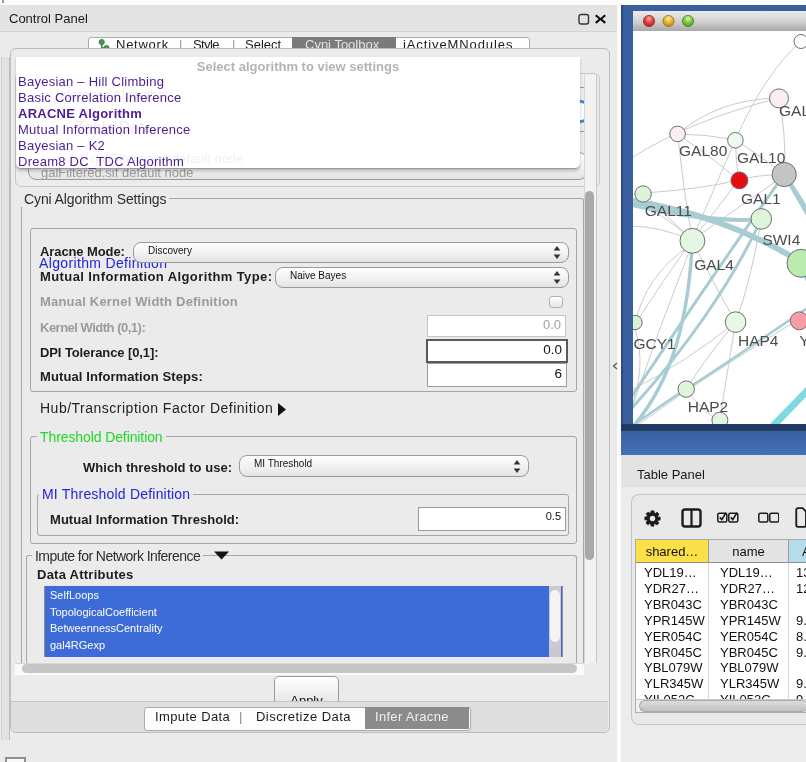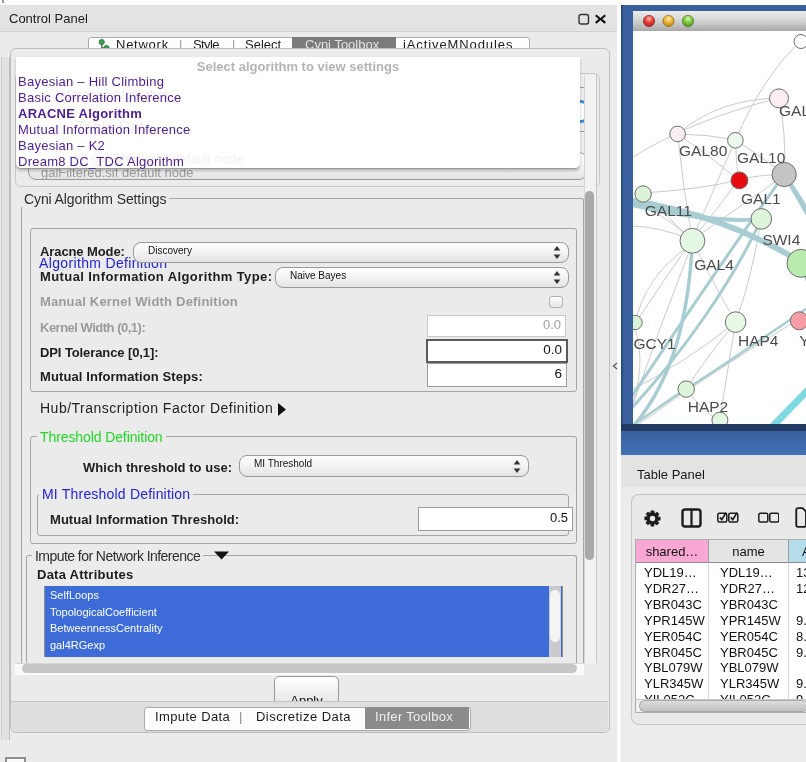--- a/index.html
+++ b/index.html
@@ -115,21 +115,21 @@
     <div class="ct">MI Threshold</div>
     <svg class="abs" style="right:7px;top:4px;" width="8" height="13" viewBox="0 0 8 13">
       <path d="M4 0 L7.4 4.4 L0.6 4.4 Z" fill="#333"></path>
         <path d="M4 13 L7.4 8.6 L0.6 8.6 Z" fill="#333"></path>
     </svg>
   </div>
 
   <div class="fs" style="left:37px;top:494px;width:530px;height:40px;"></div>
   <div class="leg" style="left:39px;top:486px;color:#2323dd;letter-spacing:0.2px;">MI Threshold Definition</div>
   <div class="lbl abs" style="left:50px;top:512px;letter-spacing:0.05px;">Mutual Information Threshold:</div>
-  <div class="field" style="left:418px;top:507px;width:138px;height:20px;border-color:#9b9b9b;padding:2px 4px 0 11px;font-size:13px;">0.5</div>
+  <div class="field" style="left:418px;top:507px;width:138px;height:20px;border-color:#9b9b9b;padding:2px 4px 0 4px;font-size:11px;">0.5</div>
 
   <div class="fs" style="left:26px;top:555px;width:549px;height:108px;border-bottom:none;"></div>
   <div class="leg" style="left:32px;top:548px;color:#2d2d2d;letter-spacing:-0.55px;">Impute for Network Inference</div>
   <svg class="abs" style="left:214px;top:551px;" width="15" height="9" viewBox="0 0 15 9">
       <path d="M0 0.5 L15 0.5 L7.5 8.5 Z" fill="#111"></path>
     </svg>
 
   <div class="lbl abs" style="left:37px;top:567px;letter-spacing:0.25px;">Data Attributes</div>
 
   <div class="abs" style="left:44px;top:586px;width:517px;height:71px;background:#3d6cd9;border:1px solid #8f8f8f;border-width:0 1px;">
@@ -145,21 +145,21 @@
 
   <div class="abs" style="left:274px;top:676px;width:63px;height:19px;border:1px solid #9a9a9a;border-radius:5px;background:linear-gradient(#ffffff,#f0f0f0 45%,#dcdcdc);text-align:center;font-size:13px;color:#111;padding-top:16px;">Apply</div>
 
   <div class="abs" style="left:11px;top:701px;width:597px;height:30px;background:#dedede;border-top:1px solid #c6c6c6;border-radius:0 0 6px 6px;"></div>
   <div class="abs" style="left:144px;top:707px;width:325px;height:22px;background:#fdfdfd;border:1px solid #ababab;border-radius:3px;"></div>
   <div class="abs" style="left:144px;top:707px;height:22px;font-size:13px;color:#1c1c1c;white-space:nowrap;">
     <div class="abs" style="left:11px;top:2px;letter-spacing:0.4px;">Impute Data</div>
     <div class="abs" style="left:95px;top:2px;color:#888;">|</div>
     <div class="abs" style="left:112px;top:2px;letter-spacing:0.45px;">Discretize Data</div>
     <div class="abs" style="left:221px;top:0;width:104px;height:22px;background:#8b8b8b;"></div>
-    <div class="abs" style="left:231px;top:2px;color:#efefef;letter-spacing:0.3px;">Infer Toolbox</div>
+    <div class="abs" style="left:231px;top:2px;color:#efefef;letter-spacing:0.3px;">Infer Aracne</div>
   </div>
 
   <div class="abs" style="left:5px;top:757px;width:17px;height:12px;border:2px solid #8f8f8f;background:linear-gradient(#fdfdfd,#e0e0e0);"></div>
 
   <div class="abs" style="left:16px;top:57px;width:564px;height:111px;background:#fff;border-bottom:1px solid #9a9a9a;box-shadow:0 2px 3px rgba(0,0,0,0.22);border-radius:0 0 5px 5px;">
     <div class="abs" style="left:0;top:2px;width:564px;text-align:center;font-size:13px;color:#b4b4b4;font-weight:bold;">Select algorithm to view settings</div>
     <div class="abs" style="left:2px;top:17px;font-size:13px;color:#4c1d95;line-height:16px;white-space:nowrap;letter-spacing:0.25px;">
       Bayesian – Hill Climbing<br>
       Basic Correlation Inference<br>
       <b>ARACNE Algorithm</b><br>
@@ -317,21 +317,21 @@
     </g>
     <path d="M2.8 5.4 L4.8 7.6 L9 0.6" stroke="#1c1c1c" stroke-width="1.7" fill="none"></path>
     <path d="M13.8 5.4 L15.8 7.6 L20 0.6" stroke="#1c1c1c" stroke-width="1.7" fill="none"></path>
   </svg>
   <svg class="abs" style="left:795px;top:506px;" width="11" height="23" viewBox="0 0 13 25">
     <path d="M1.5 3.5 A2 2 0 0 1 3.5 1.5 L9 1.5 L13 5.5 L13 21 A2 2 0 0 1 11 23.5 L3.5 23.5 A2 2 0 0 1 1.5 21.5 Z" fill="none" stroke="#1c1c1c" stroke-width="2.2"></path>
   </svg>
 
   <div class="abs" style="left:635px;top:539px;width:171px;height:172px;background:#fff;border:1px solid #adadad;border-right:none;">
 
-    <div class="abs" style="left:0;top:0;width:73px;height:23px;background:#f9a8d4;border-right:1px solid #9d9d9d;border-bottom:1px solid #8f8f8f;text-align:center;font-size:13px;color:#111;padding-top:4px;box-sizing:border-box;">shared…</div>
+    <div class="abs" style="left:0;top:0;width:73px;height:23px;background:#fde047;border-right:1px solid #9d9d9d;border-bottom:1px solid #8f8f8f;text-align:center;font-size:13px;color:#111;padding-top:4px;box-sizing:border-box;">shared…</div>
     <div class="abs" style="left:73px;top:0;width:80px;height:23px;background:#e3e3e3;border-right:1px solid #9d9d9d;border-bottom:1px solid #8f8f8f;text-align:center;font-size:13px;color:#111;padding-top:4px;box-sizing:border-box;">name</div>
     <div class="abs" style="left:153px;top:0;width:18px;height:23px;background:#b5dcea;border-bottom:1px solid #8f8f8f;font-size:13px;color:#111;padding-top:4px;box-sizing:border-box;padding-left:13px;">A</div>
 
     <div class="abs" style="left:72px;top:23px;width:1px;height:148px;background:#d8d8d8;"></div>
     <div class="abs" style="left:152px;top:23px;width:1px;height:148px;background:#d8d8d8;"></div>
 
     <div class="abs" style="left:8px;top:25px;font-size:13px;color:#111;line-height:15.9px;white-space:nowrap;">YDL19…<br>YDR27…<br>YBR043C<br>YPR145W<br>YER054C<br>YBR045C<br>YBL079W<br>YLR345W<br>YIL052C</div>
     <div class="abs" style="left:84px;top:25px;font-size:13px;color:#111;line-height:15.9px;white-space:nowrap;">YDL19…<br>YDR27…<br>YBR043C<br>YPR145W<br>YER054C<br>YBR045C<br>YBL079W<br>YLR345W<br>YIL052C</div>
     <div class="abs" style="left:160px;top:25px;font-size:13px;color:#111;line-height:15.9px;white-space:nowrap;">13<br>12<br>&nbsp;<br>9.<br>8.<br>9.<br>&nbsp;<br>9.<br>9.</div>
 

